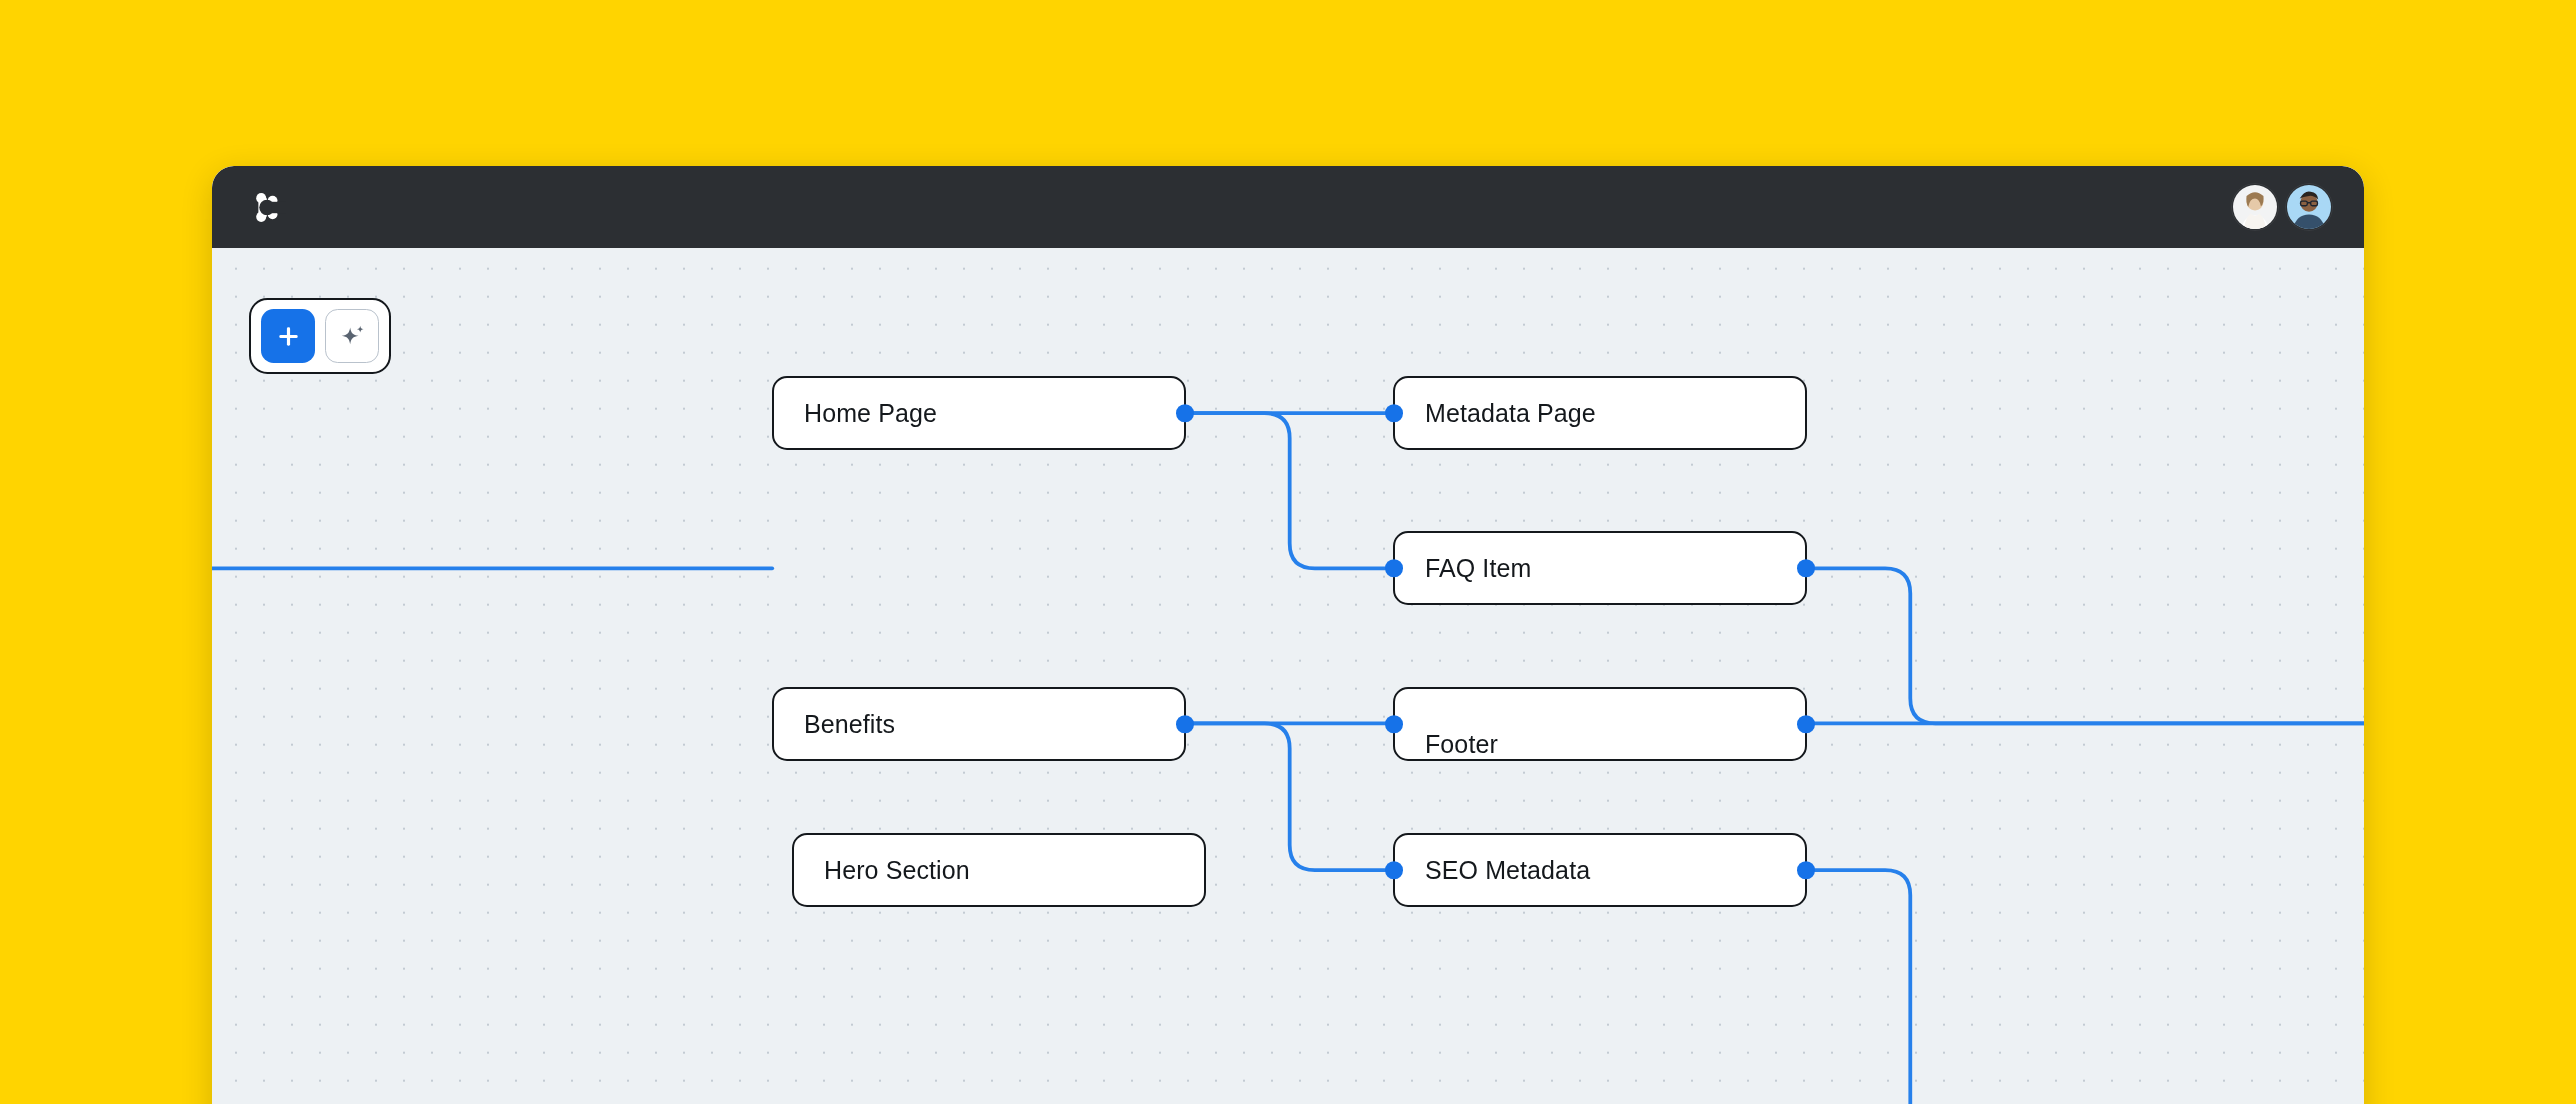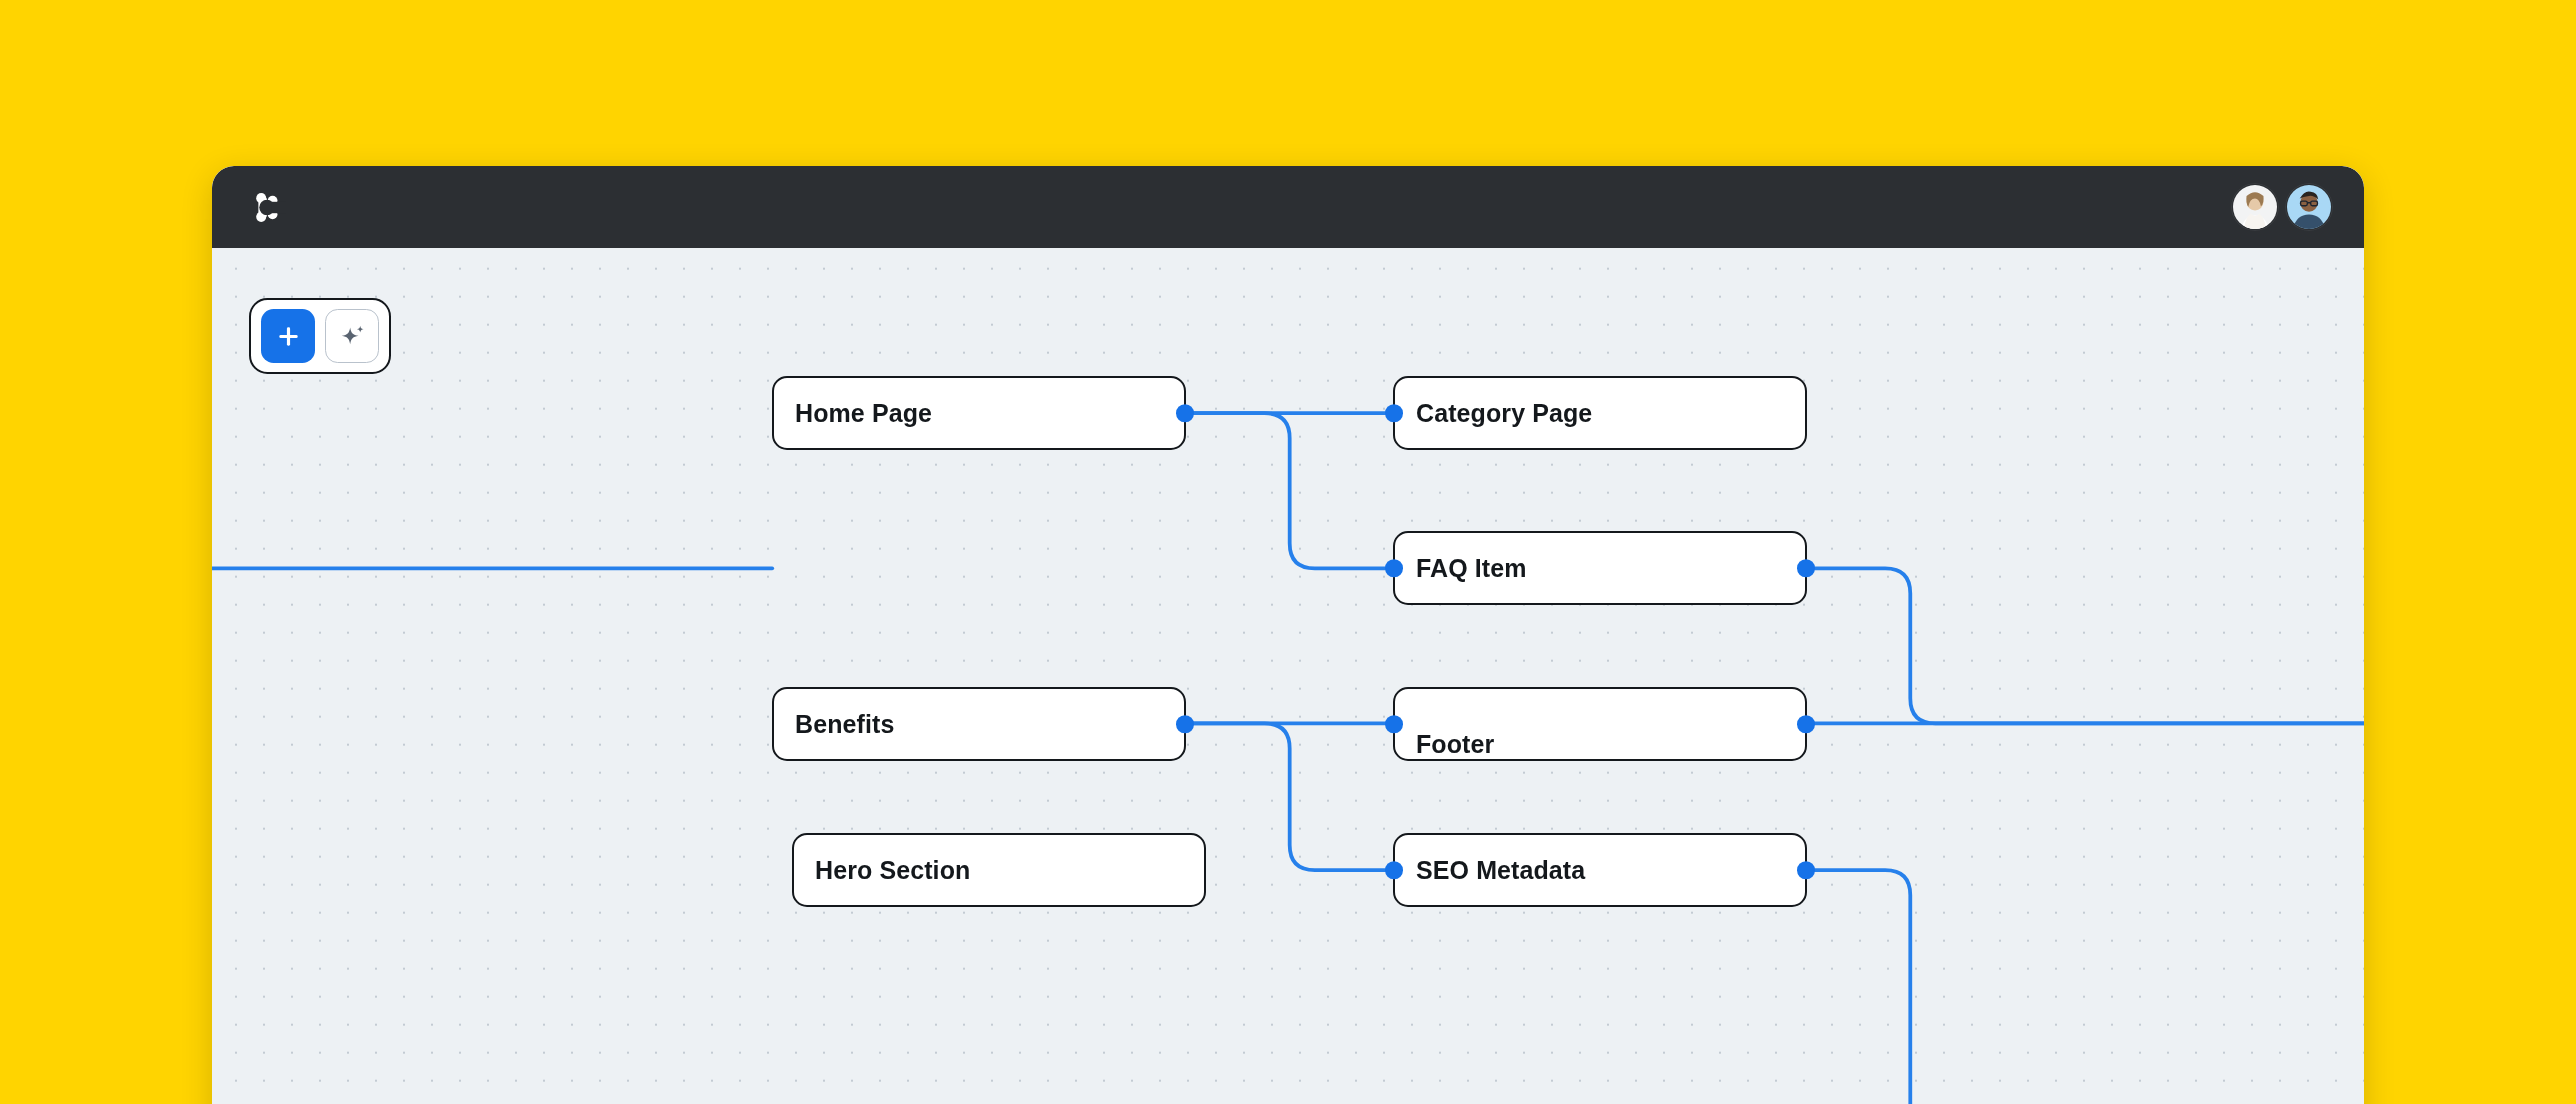--- a/index.html
+++ b/index.html
@@ -102,24 +102,24 @@
     background: #FFFFFF;
     border: 2.5px solid #14181C;
     border-radius: 15px;
     display: flex;
     align-items: center;
     z-index: 10;
     box-sizing: border-box;
   }
   .node-label {
     font-size: 25px;
-    font-weight: 700;
+    font-weight: 400;
     color: #14181C;
     letter-spacing: 0.1px;
-    padding-left: 21px;
+    padding-left: 30px;
     white-space: nowrap;
   }
   .port {
     position: absolute;
     width: 17.6px;
     height: 17.6px;
     border-radius: 50%;
     background: #1672E8;
     top: 50%;
     z-index: 20;
@@ -227,21 +227,21 @@
 
       <path class="edge-path" d="M1902 742 L 1995 742 Q 2025 742 2025 772 L 2025 1102"></path>
     </svg>
 
     <div class="node" style="left:560px; top:128px;">
       <span class="node-label">Home Page</span>
       <span class="port right"></span>
     </div>
 
     <div class="node" style="left:1181px; top:128px;">
-      <span class="node-label">Category Page</span>
+      <span class="node-label">Metadata Page</span>
       <span class="port left"></span>
     </div>
 
 
     <div class="node" style="left:1181px; top:283px;">
       <span class="node-label">FAQ Item</span>
       <span class="port left"></span>
       <span class="port right"></span>
     </div>
 

